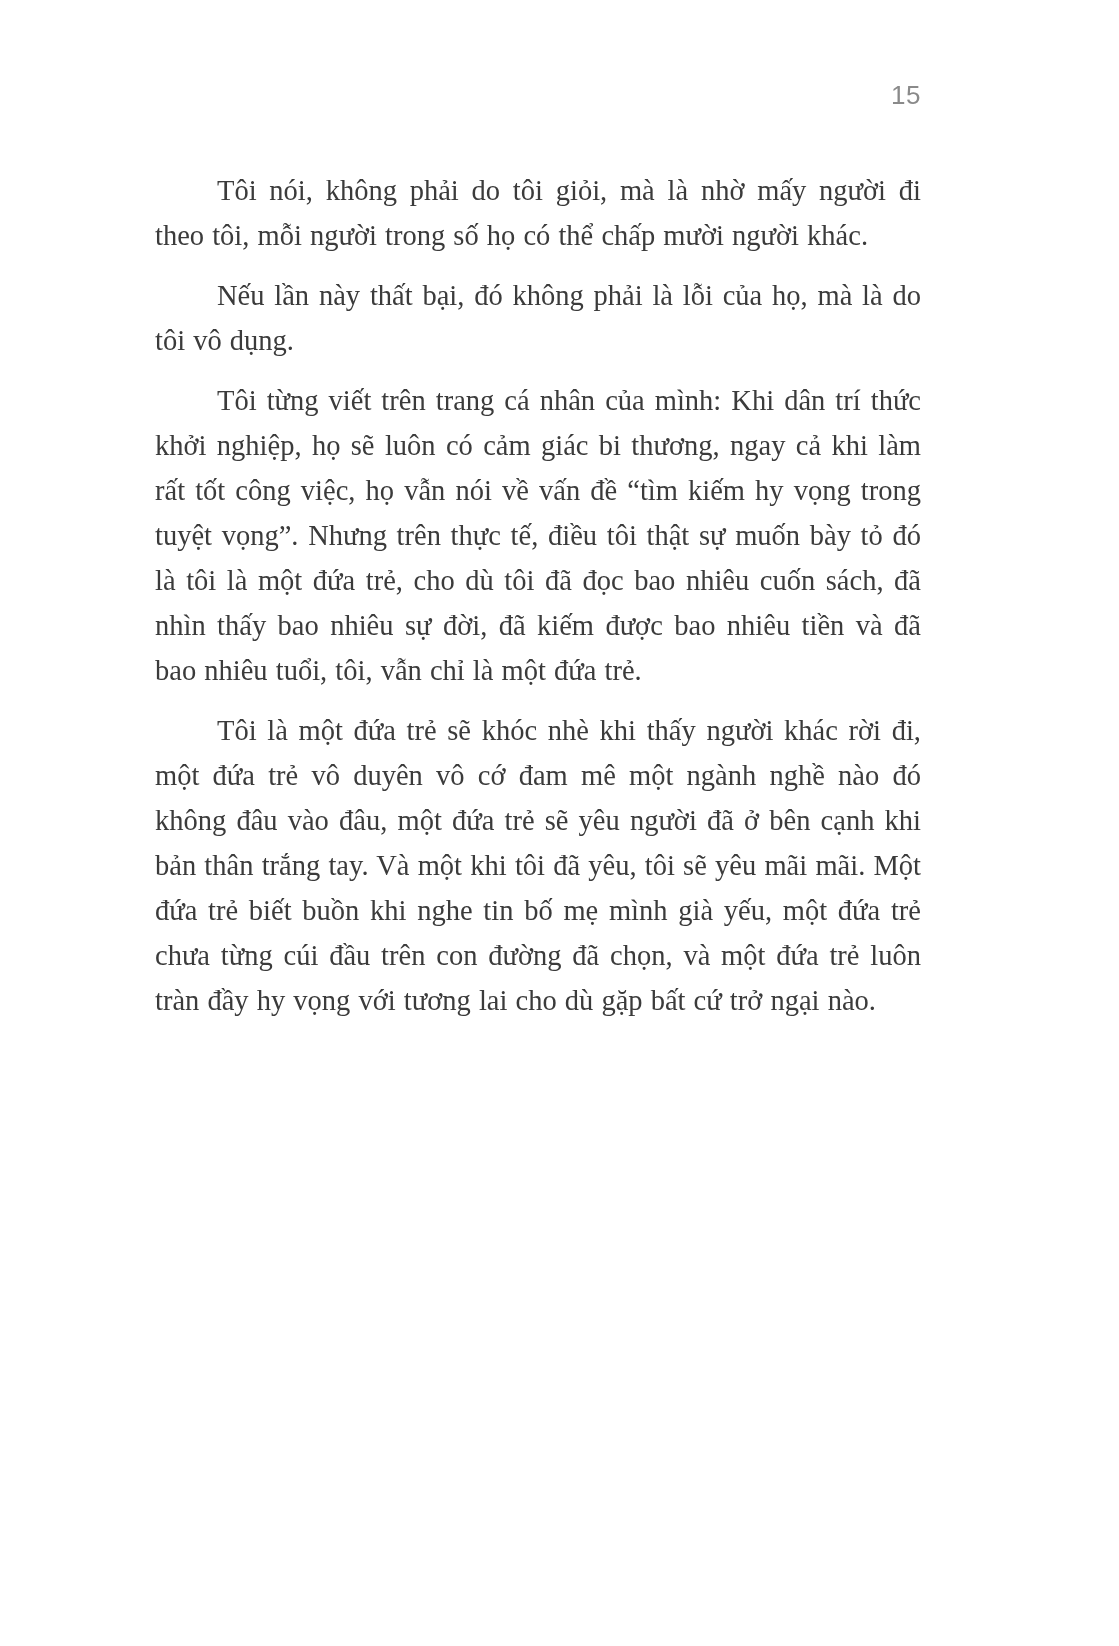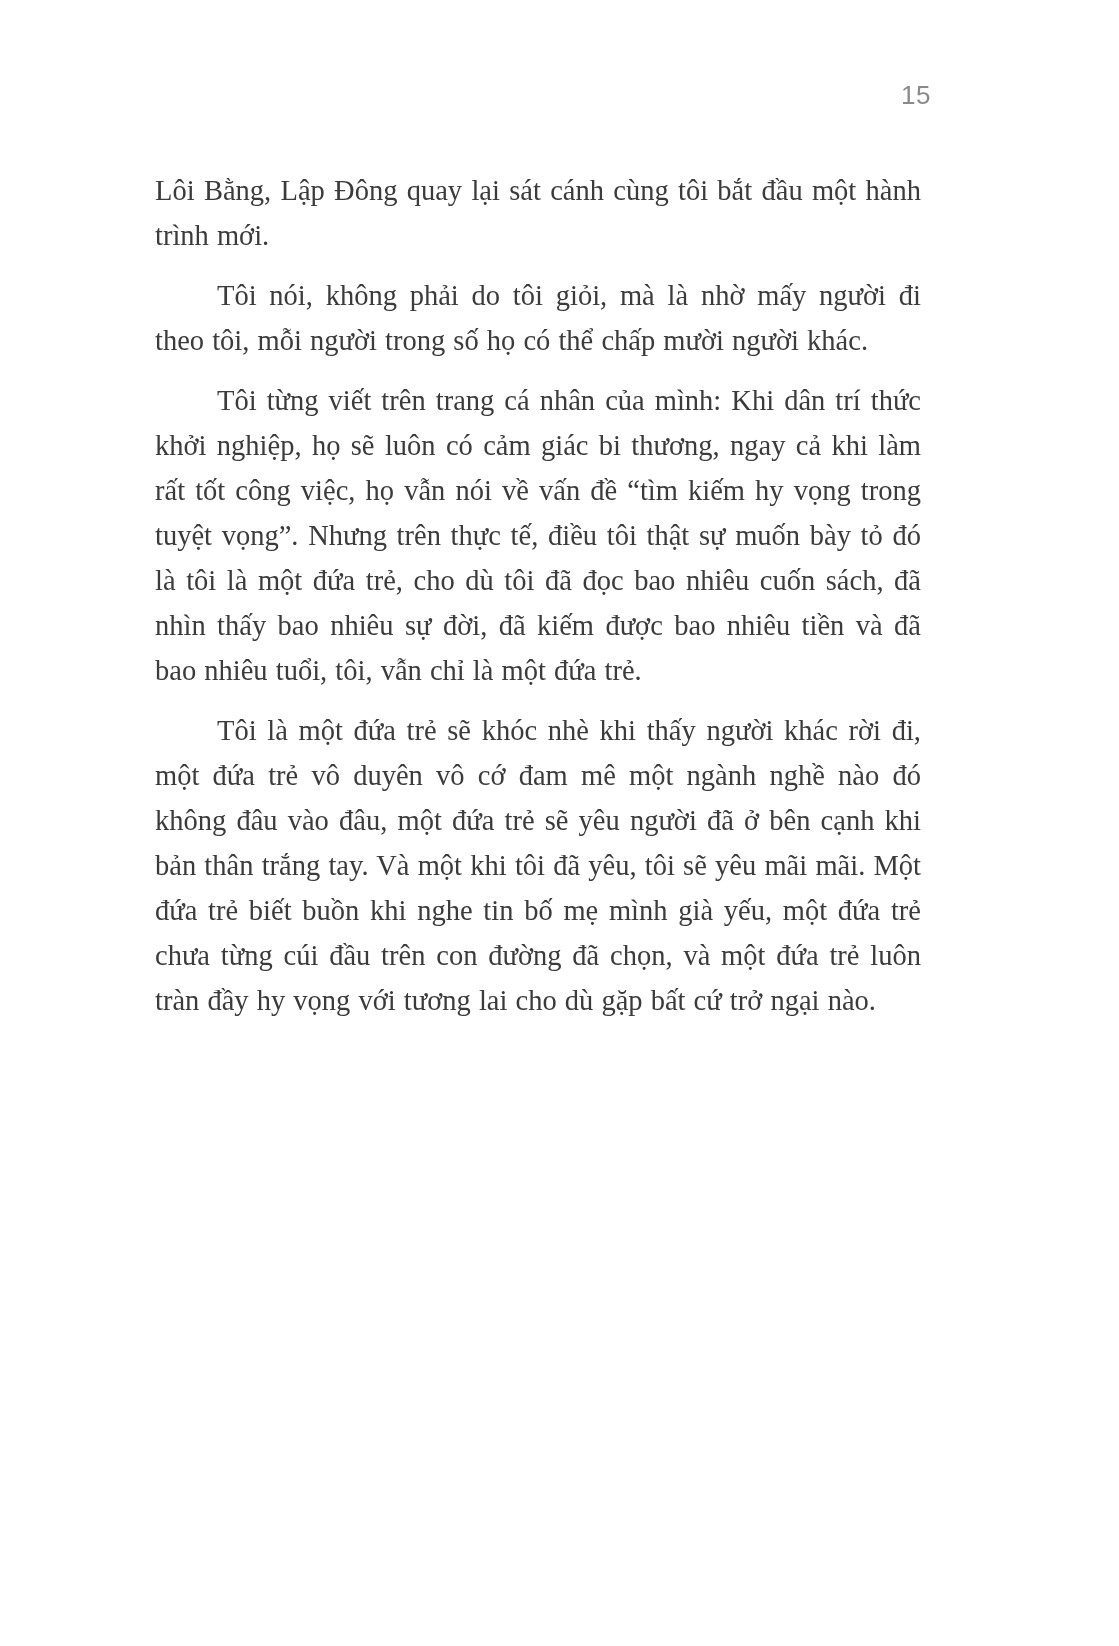--- a/index.html
+++ b/index.html
@@ -11,21 +11,21 @@
     width: 1119px;
     height: 1646px;
     position: relative;
     font-family: "Liberation Serif", "DejaVu Serif", serif;
     color: #3b3b3b;
     overflow: hidden;
   }
   .page-number {
     position: absolute;
     top: 80px;
-    right: 188px;
+    right: 198px;
     font-family: "Liberation Sans", "DejaVu Sans", sans-serif;
     font-size: 26px;
     color: #8a8a8a;
     letter-spacing: 0.5px;
   }
   .content {
     position: absolute;
     top: 168px;
     left: 155px;
     width: 766px;
@@ -41,17 +41,17 @@
   .content p.indent {
     text-indent: 62px;
   }
 </style>
 </head>
 <body>
 
 <div class="page-number">15</div>
 
 <div class="content" id="paragraphs">
-    <p class="">Lôi Bằng, Lập Đông quay lại sát cánh cùng tôi bắt đầu một hành trình mới.</p>
     <p class="indent">Tôi nói, không phải do tôi giỏi, mà là nhờ mấy người đi theo tôi, mỗi người trong số họ có thể chấp mười người khác.</p>
+    <p class="indent">Nếu lần này thất bại, đó không phải là lỗi của họ, mà là do tôi vô dụng.</p>
     <p class="indent">Tôi từng viết trên trang cá nhân của mình: Khi dân trí thức khởi nghiệp, họ sẽ luôn có cảm giác bi thương, ngay cả khi làm rất tốt công việc, họ vẫn nói về vấn đề “tìm kiếm hy vọng trong tuyệt vọng”. Nhưng trên thực tế, điều tôi thật sự muốn bày tỏ đó là tôi là một đứa trẻ, cho dù tôi đã đọc bao nhiêu cuốn sách, đã nhìn thấy bao nhiêu sự đời, đã kiếm được bao nhiêu tiền và đã bao nhiêu tuổi, tôi, vẫn chỉ là một đứa trẻ.</p>
     <p class="indent">Tôi là một đứa trẻ sẽ khóc nhè khi thấy người khác rời đi, một đứa trẻ vô duyên vô cớ đam mê một ngành nghề nào đó không đâu vào đâu, một đứa trẻ sẽ yêu người đã ở bên cạnh khi bản thân trắng tay. Và một khi tôi đã yêu, tôi sẽ yêu mãi mãi. Một đứa trẻ biết buồn khi nghe tin bố mẹ mình già yếu, một đứa trẻ chưa từng cúi đầu trên con đường đã chọn, và một đứa trẻ luôn tràn đầy hy vọng với tương lai cho dù gặp bất cứ trở ngại nào.</p>
   </div>
 
 </body></html>

